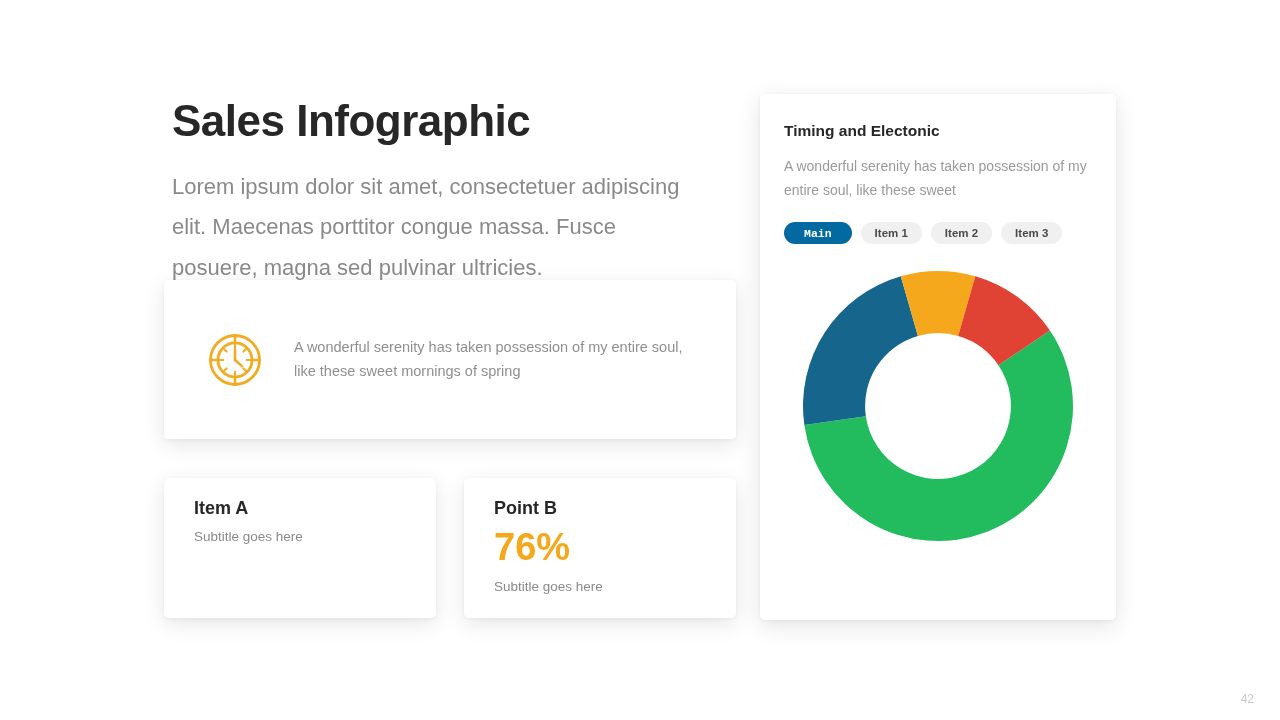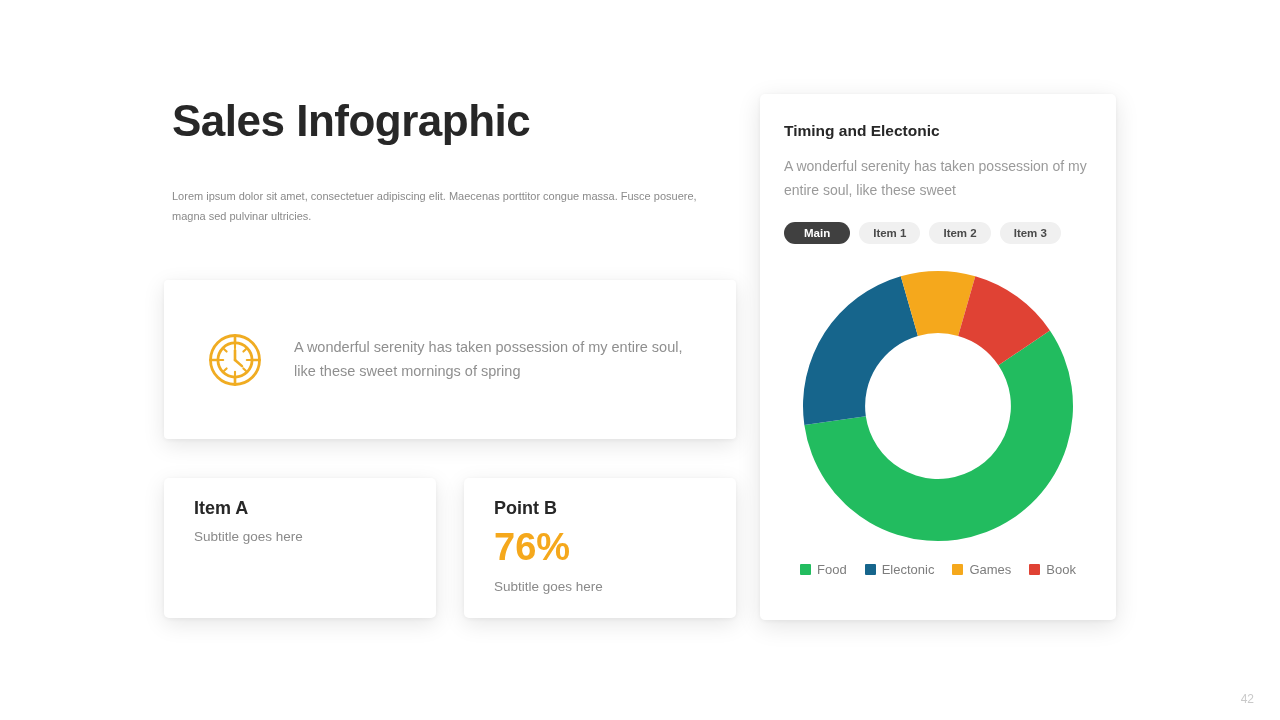--- a/index.html
+++ b/index.html
@@ -15,22 +15,22 @@
   .left-col { position: absolute; left: 172px; top: 96px; width: 565px; }
 
   .page-title {
     font-size: 44px;
     font-weight: bold;
     color: #272727;
     letter-spacing: -0.5px;
     line-height: 1.15;
   }
   .page-desc {
-    margin-top: 39px;
-    font-size: 11px;
+    margin-top: 20px;
+    font-size: 22px;
     color: #8a8a8a;
     line-height: 1.85;
     max-width: 525px;
   }
 
   
   .feature-card {
     position: absolute;
     left: 164px; top: 280px;
     width: 572px; height: 159px;
@@ -154,49 +154,31 @@
     <div class="stat-label">Point B</div>
     <div class="stat-value" style="color: rgb(245, 168, 28);">76%</div>
     <div class="stat-sub">Subtitle goes here</div>
   </div>
 
   <div class="right-panel">
     <div class="panel-title">Timing and Electonic</div>
     <div class="panel-desc">A wonderful serenity has taken possession of my entire soul, like these sweet</div>
 
     <div class="tab-row" id="tab-row">
-        <div class="tab active" style="background: #404040;">Main</div>
+        <div class="tab active" style="background: #0369a1; font-family: Liberation Mono, monospace;">Main</div>
         <div class="tab">Item 1</div>
         <div class="tab">Item 2</div>
         <div class="tab">Item 3</div>
       </div>
 
     <div class="chart-area">
       <svg id="donut-svg" width="276" height="276" viewBox="0 0 276 276">
           <path d="M 249.9200722949306 62.50895803144917 A 135 135 0 1 1 4.340174536890629 156.97501138790545 L 65.82369424992093 148.24650614946896 A 72.9 72.9 0 1 0 198.43683903926254 97.23483733698255 Z" fill="#22bc5f"></path>
           <path d="M 4.340174536890629 156.97501138790545 A 135 135 0 0 1 100.78895696470515 8.229671048326935 L 117.90603676094078 67.92402236609654 A 72.9 72.9 0 0 0 65.82369424992093 148.24650614946896 Z" fill="#16658c"></path>
           <path d="M 100.78895696470515 8.229671048326935 A 135 135 0 0 1 175.30163074029457 8.255680879220336 L 158.14288059975905 67.93806767477898 A 72.9 72.9 0 0 0 117.90603676094078 67.92402236609654 Z" fill="#f5a81c"></path>
           <path d="M 175.30163074029457 8.255680879220336 A 135 135 0 0 1 249.9200722949306 62.50895803144911 L 198.4368390392625 97.23483733698251 A 72.9 72.9 0 0 0 158.14288059975905 67.93806767477898 Z" fill="#e04234"></path>
         </svg>
     </div>
 
-    <div class="legend" id="chart-legend">
-        <div class="legend-item">
-          <span class="legend-swatch" style="background: rgb(34, 188, 95);"></span>
-          <span class="legend-label">Food</span>
-        </div>
-        <div class="legend-item">
-          <span class="legend-swatch" style="background: rgb(22, 101, 140);"></span>
-          <span class="legend-label">Electonic</span>
-        </div>
-        <div class="legend-item">
-          <span class="legend-swatch" style="background: rgb(245, 168, 28);"></span>
-          <span class="legend-label">Games</span>
-        </div>
-        <div class="legend-item">
-          <span class="legend-swatch" style="background: rgb(224, 66, 52);"></span>
-          <span class="legend-label">Book</span>
-        </div>
-      </div>
   </div>
 
   <div class="page-number">42</div>
 </div>
 
 </body></html>

